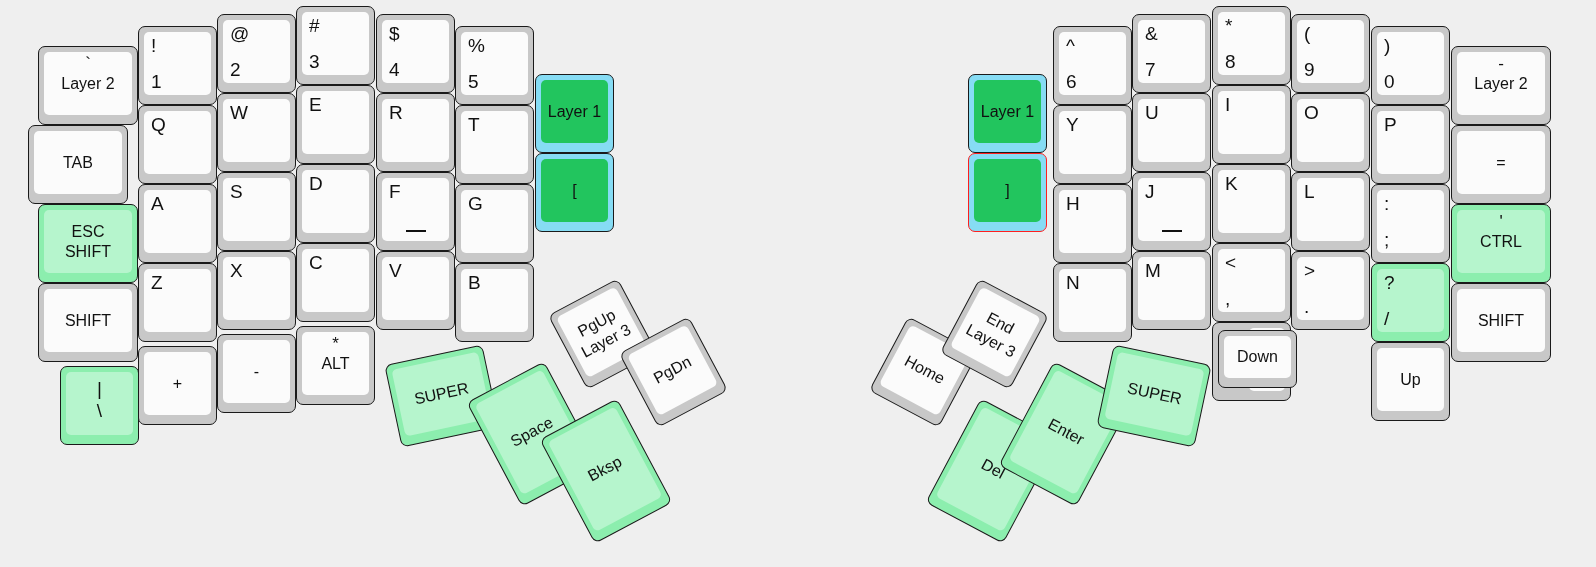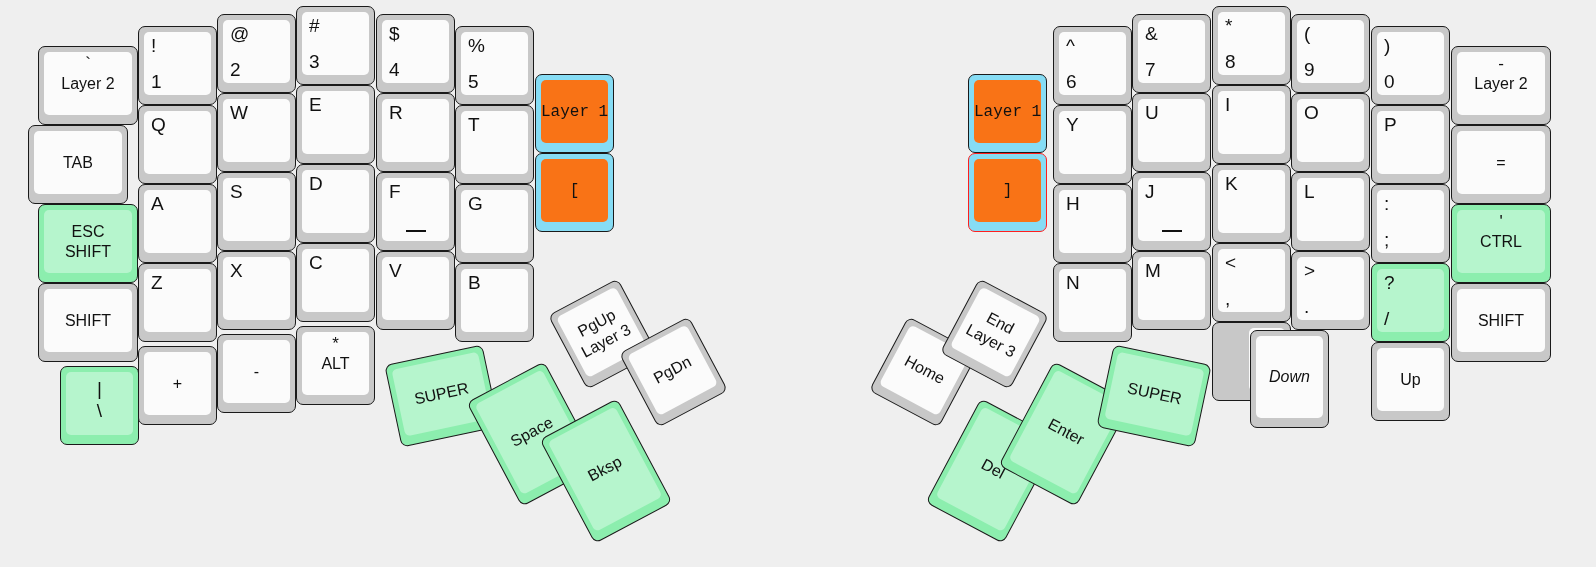--- a/index.html
+++ b/index.html
@@ -25,21 +25,21 @@
     width:100%;height:100%;
     background:#fbfbfb;
     border-radius:5px;
     position:relative;
     overflow:hidden;
   }
   
   .key.green{background:#8ceeae;}
   .key.green > .cap{background:#b6f5cd;}
   .key.cyan{background:#86dcf4;}
-  .key.cyan > .cap{background:#f97316;font-family:Liberation Mono, monospace;}
+  .key.cyan > .cap{background:#22c55e;}
   .key.sel{border-color:#ff1f1f;}
 
   
   .lg{
     position:absolute;
     color:#111;
     line-height:1.02;
     white-space:pre;
     text-align:left;
   }
@@ -361,21 +361,21 @@
       <div class="cap">
         <div class="lg tl">L</div>
       </div>
     </div>
     <div class="key" style="left: 1291px; top: 251px; width: 79px; height: 79px;">
       <div class="cap">
         <div class="lg tl">&gt;</div>
         <div class="lg bl">.</div>
       </div>
     </div>
-    <div class="key" style="left: 1250px; top: 330px; width: 79px; height: 98px; font-style: italic;">
+    <div class="key" style="left: 1218px; top: 330px; width: 79px; height: 58px;">
       <div class="cap">
         <div class="lg ctr">Down</div>
       </div>
     </div>
     <div class="key" style="left: 1371px; top: 26px; width: 79px; height: 79px;">
       <div class="cap">
         <div class="lg tl">)</div>
         <div class="lg bl">0</div>
       </div>
     </div>

